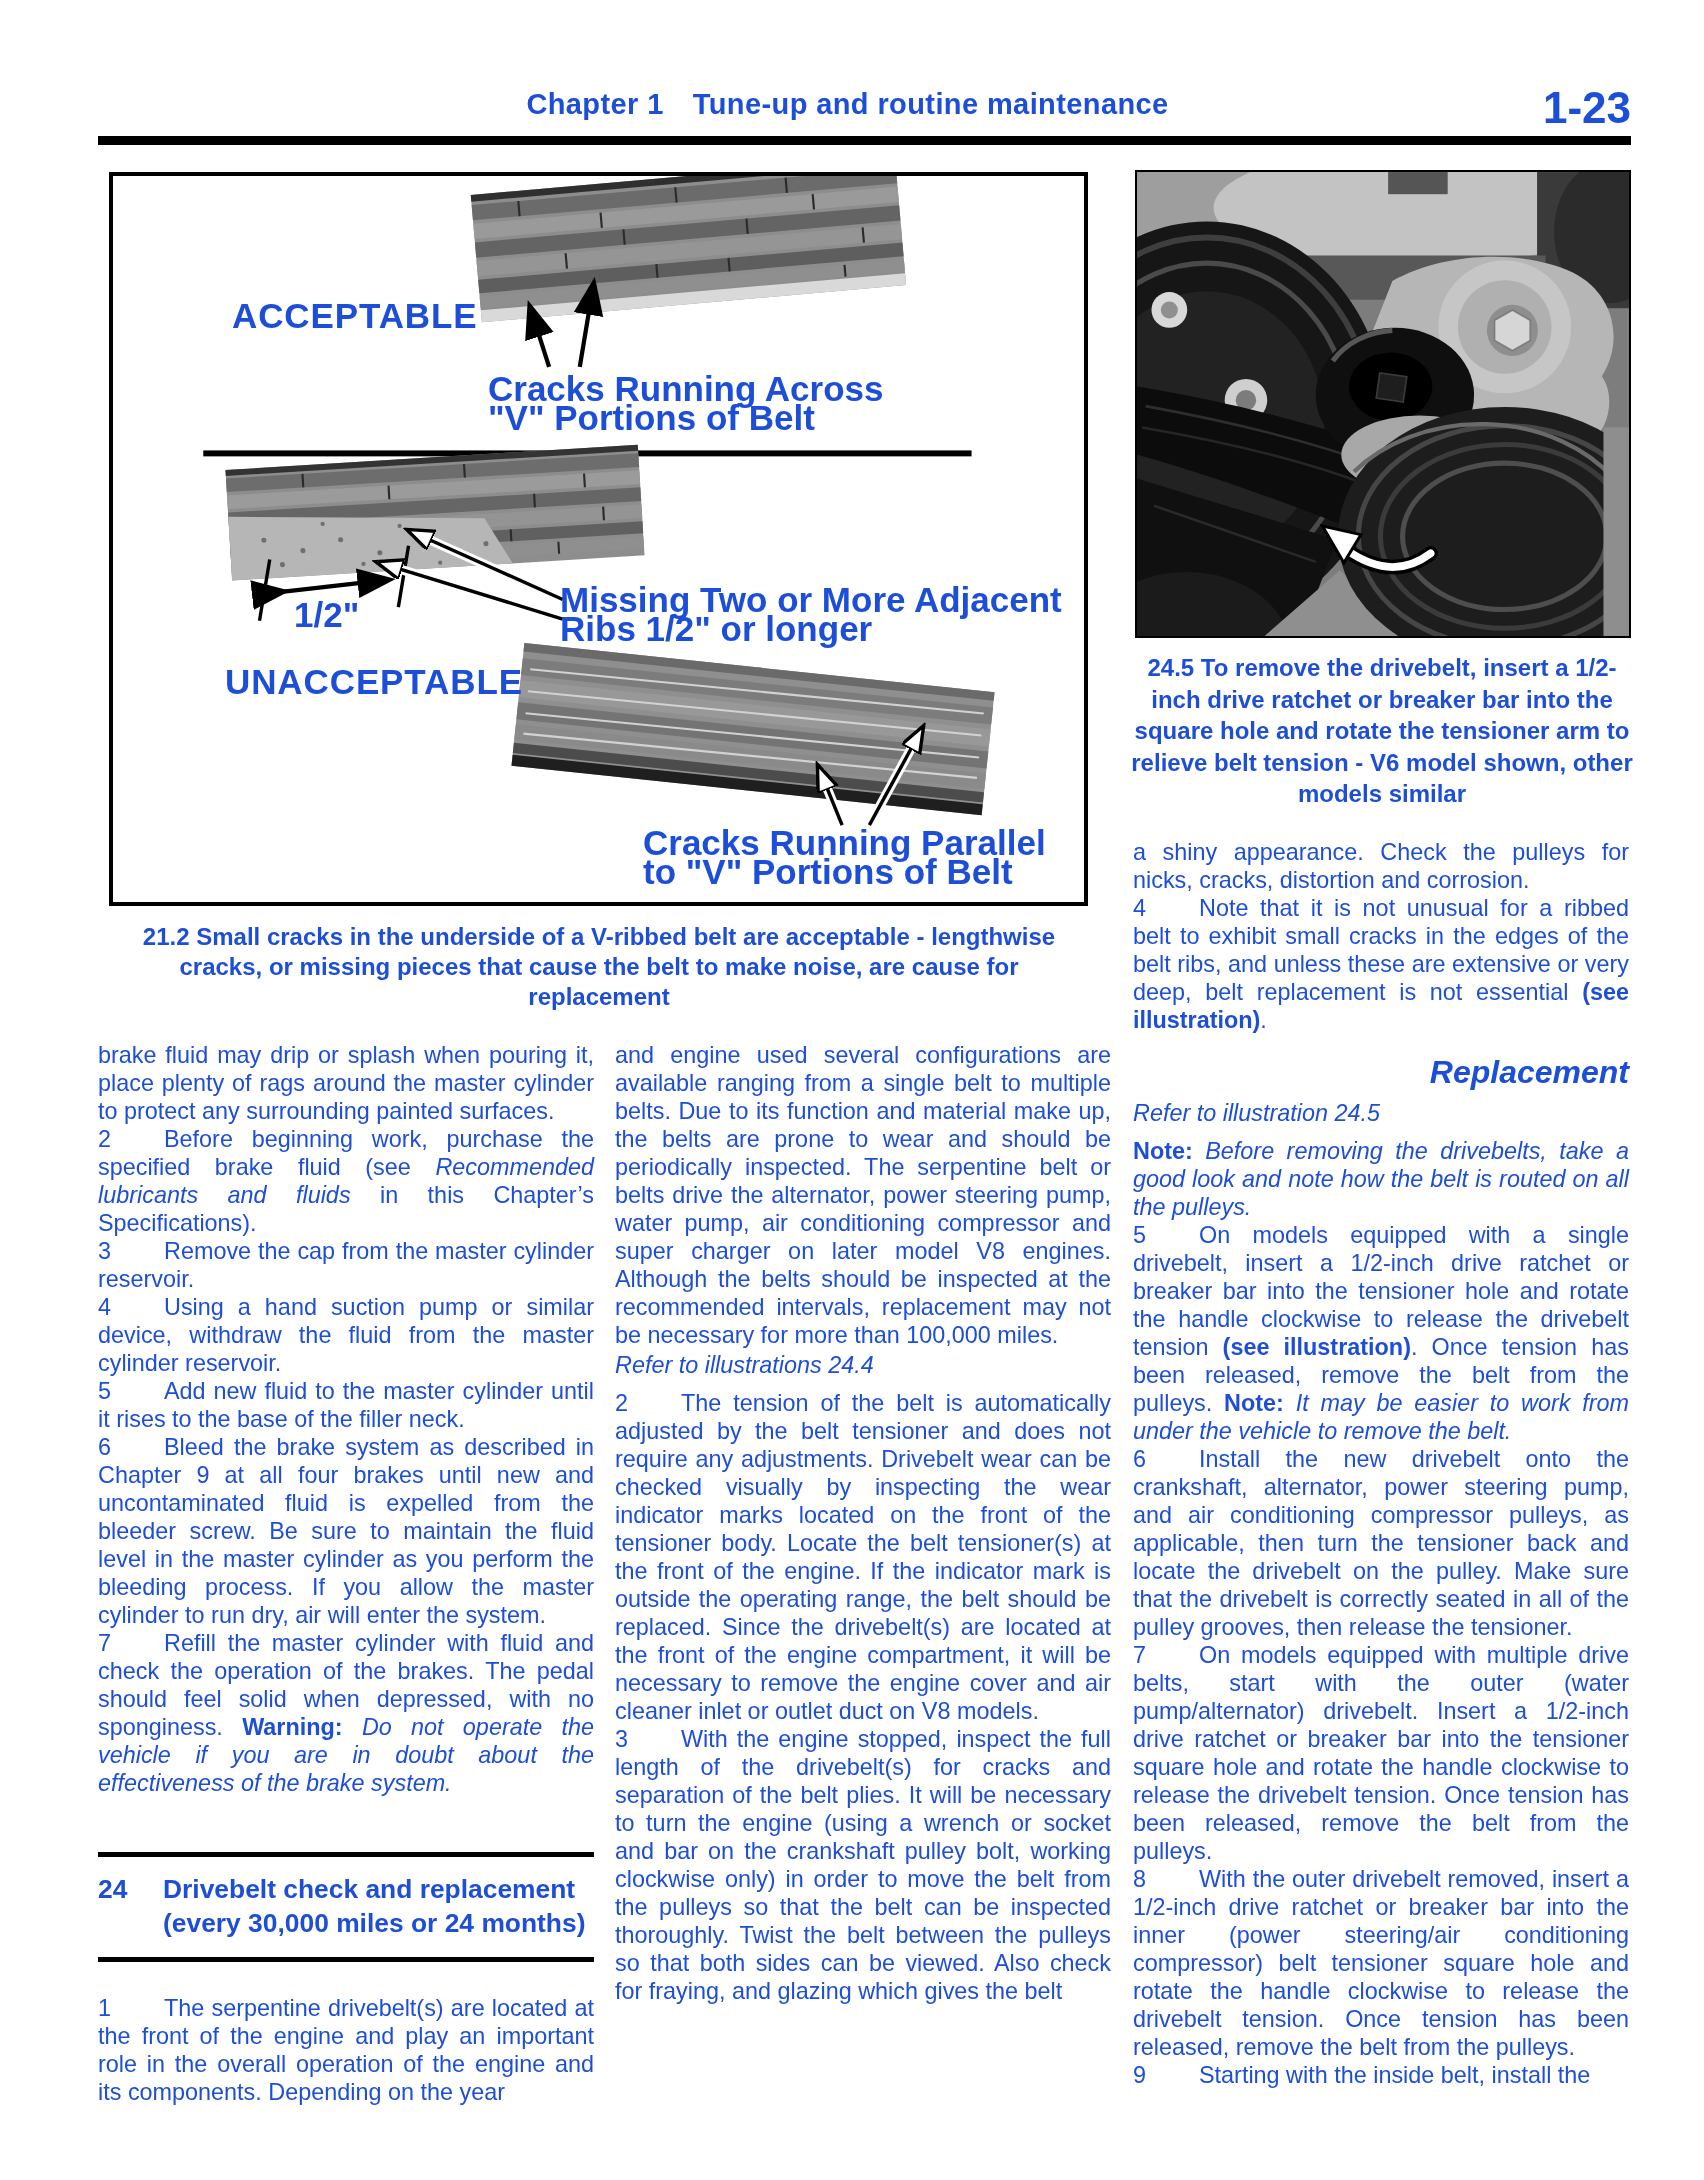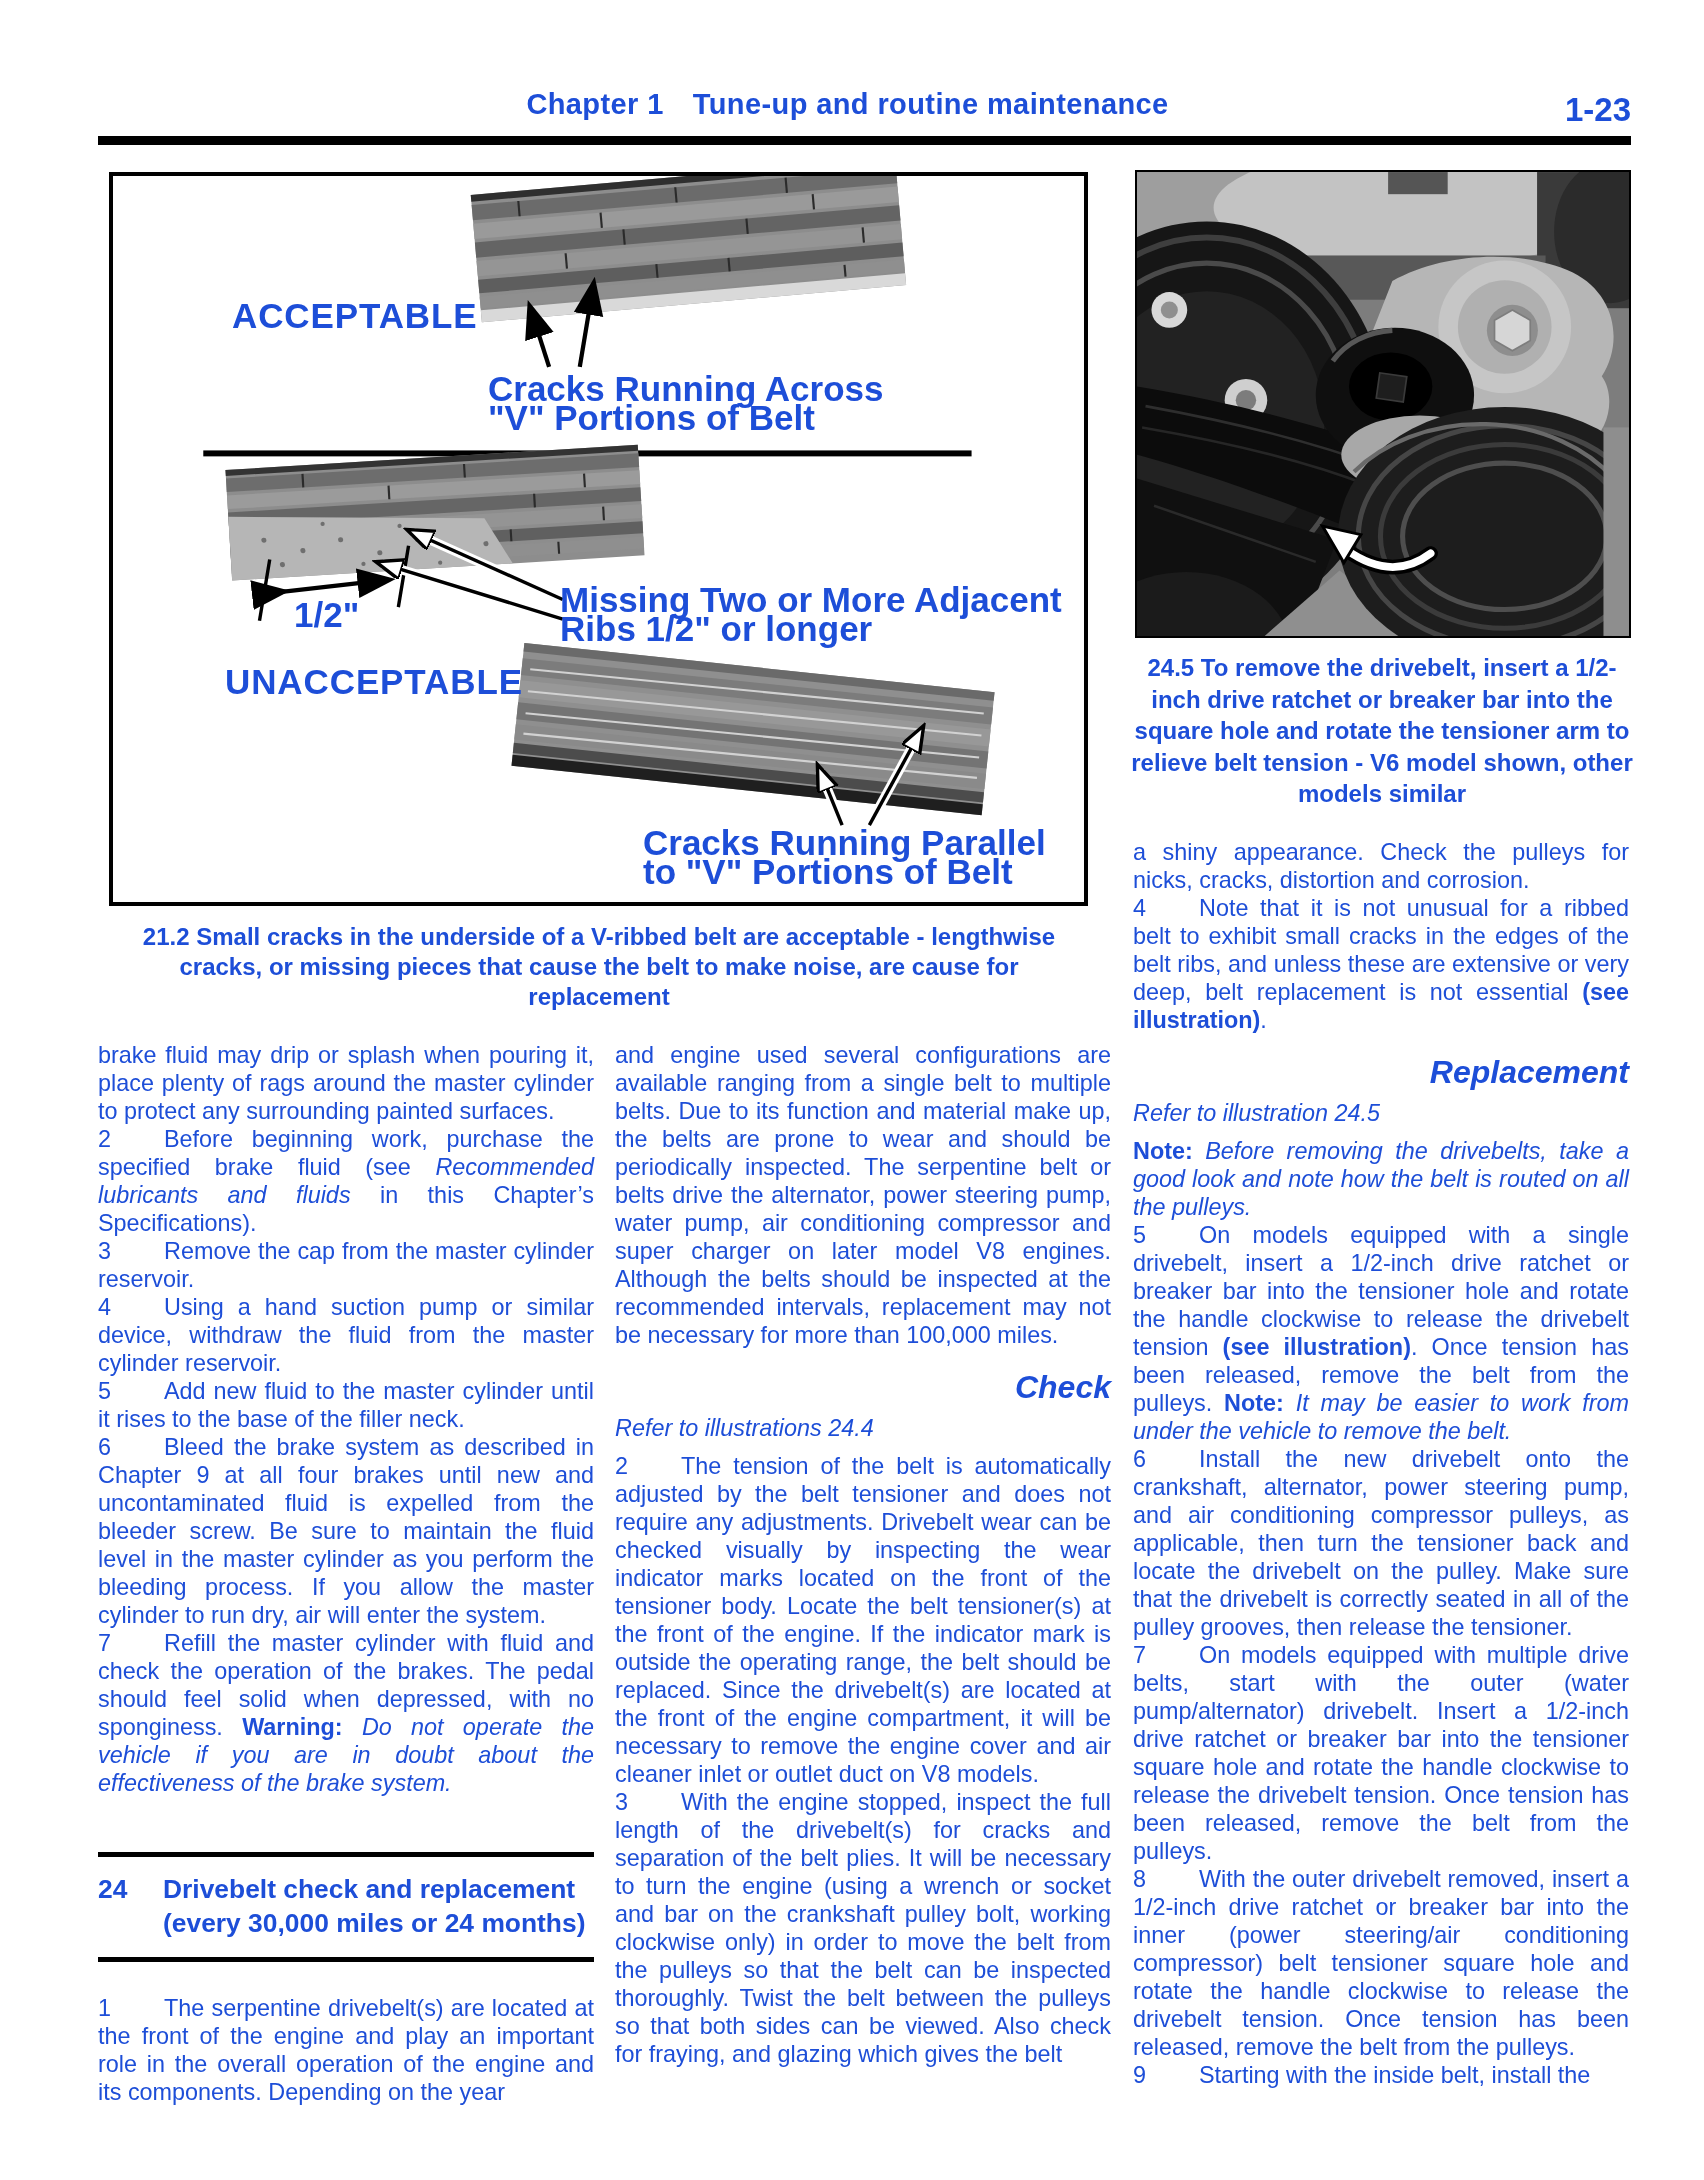--- a/index.html
+++ b/index.html
@@ -6,21 +6,21 @@
   .page{
     position:relative;width:1704px;height:2181px;background:#ffffff;
     font-family:"Liberation Sans","DejaVu Sans",sans-serif;color:#1d4ed8;
     overflow:hidden;
   }
   
   .hdr{position:absolute;left:98px;top:83px;width:1533px;height:44px;}
   .hdr-title{position:absolute;left:153px;right:187px;text-align:center;
     font-size:29px;font-weight:bold;letter-spacing:0.4px;top:5.1px;}
   .hdr-chapter{margin-right:29px;}
-  .hdr-page{position:absolute;right:0;top:8px;font-size:33px;font-weight:bold;}
+  .hdr-page{position:absolute;right:0;top:0;font-size:44px;font-weight:bold;}
   .hdr-rule{position:absolute;left:98px;top:136px;width:1533px;height:8.5px;background:#000;}
   
   .fig244{position:absolute;left:109px;top:172px;width:971px;height:726px;
     border:4.3px solid #000;background:#fff;}
   .fig244 svg{position:absolute;left:0;top:0;}
   .figlabel{position:absolute;font-weight:bold;line-height:29px;font-size:35px;white-space:nowrap;}
   .figlabel.big{font-size:35px;letter-spacing:0.9px;line-height:37px;}
   .cap244{position:absolute;left:109px;top:922px;width:980px;text-align:center;
     font-size:24px;font-weight:bold;line-height:30px;}
   
@@ -252,21 +252,20 @@
         <span class="snum">24</span>
         <div class="slines">
           <div>Drivebelt check and replacement</div>
           <div>(every 30,000 miles or 24 months)</div>
         </div>
       </div>
       <p class="body-para"><span class="pnum">1</span><span>The serpentine drivebelt(s) are located at the front of the engine and play an important role in the overall operation of the engine and its components. Depending on the year</span></p>
     </div>
   <div class="col col-mid">
       <p class="body-para"><span>and engine used several configurations are available ranging from a single belt to multiple belts. Due to its function and material make up, the belts are prone to wear and should be periodically inspected. The serpentine belt or belts drive the alternator, power steering pump, water pump, air conditioning compressor and super charger on later model V8 engines. Although the belts should be inspected at the recommended intervals, replacement may not be necessary for more than 100,000 miles.</span></p>
-      <div class="h1i">Check</div>
       <div class="refer">Refer to illustrations 24.4</div>
       <p class="body-para"><span class="pnum">2</span><span>The tension of the belt is automatically adjusted by the belt tensioner and does not require any adjustments. Drivebelt wear can be checked visually by inspecting the wear indicator marks located on the front of the tensioner body. Locate the belt tensioner(s) at the front of the engine. If the indicator mark is outside the operating range, the belt should be replaced. Since the drivebelt(s) are located at the front of the engine compartment, it will be necessary to remove the engine cover and air cleaner inlet or outlet duct on V8 models.</span></p>
       <p class="body-para"><span class="pnum">3</span><span>With the engine stopped, inspect the full length of the drivebelt(s) for cracks and separation of the belt plies. It will be necessary to turn the engine (using a wrench or socket and bar on the crankshaft pulley bolt, working clockwise only) in order to move the belt from the pulleys so that the belt can be inspected thoroughly. Twist the belt between the pulleys so that both sides can be viewed. Also check for fraying, and glazing which gives the belt</span></p>
     </div>
   <div class="col col-right">
       <p class="body-para"><span>a shiny appearance. Check the pulleys for nicks, cracks, distortion and corrosion.</span></p>
       <p class="body-para"><span class="pnum">4</span><span>Note that it is not unusual for a ribbed belt to exhibit small cracks in the edges of the belt ribs, and unless these are extensive or very deep, belt replacement is not essential </span><span class="seg-b">(see illustration)</span><span>.</span></p>
       <div class="h1i">Replacement</div>
       <div class="refer">Refer to illustration 24.5</div>
       <p class="body-para"><span class="seg-b">Note:</span><span class="seg-i"> Before removing the drivebelts, take a good look and note how the belt is routed on all the pulleys.</span></p>

